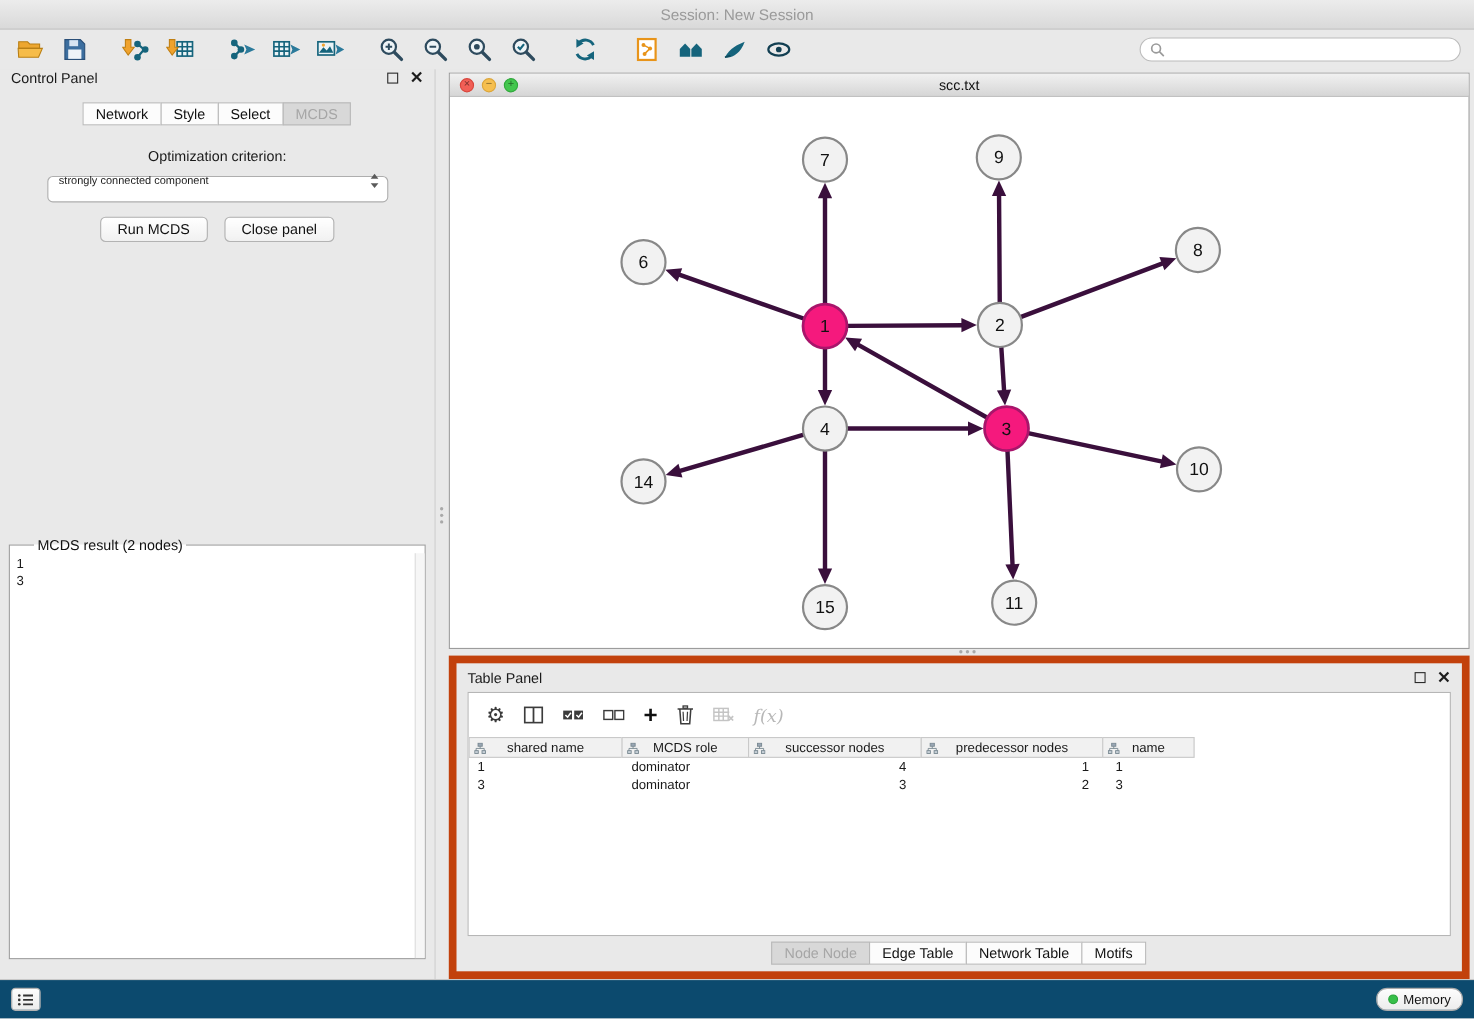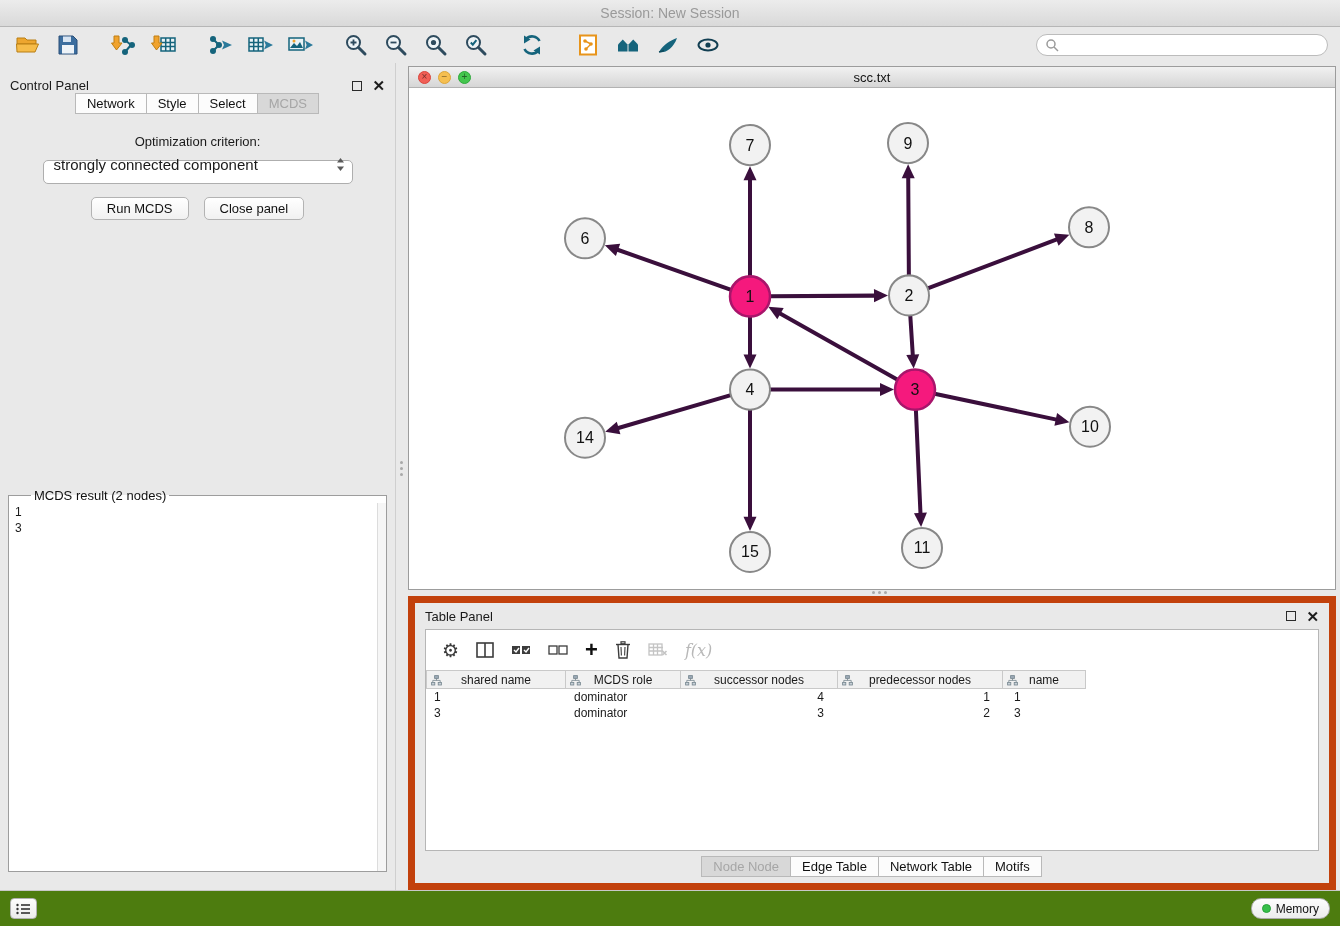--- a/index.html
+++ b/index.html
@@ -5,30 +5,30 @@
 *{margin:0;padding:0;box-sizing:border-box}
 html,body{width:1340px;height:926px;overflow:hidden;background:#e9e9e9;font-family:"Liberation Sans",sans-serif;color:#1a1a1a}
 .titlebar{height:27px;background:linear-gradient(#ececec,#d9d9d9);border-bottom:1px solid #b6b6b6;display:flex;align-items:center;justify-content:center;font-size:14px;color:#9a9a9a}
 .toolbar{height:36px;display:flex;align-items:center;padding:0 12px;background:#e9e9e9}
 .grp{display:flex;align-items:center;gap:8px;margin-right:24px}
 .tb{background:none;border:none;width:32px;height:30px;display:flex;align-items:center;justify-content:center;cursor:pointer;padding:0}
 .search-box{margin-left:auto;width:292px;height:22px;border:1px solid #bcbcbc;border-radius:12px;background:#fff;display:flex;align-items:center;padding:0 8px;gap:4px}
 .search-box input{border:none;outline:none;flex:1;font-size:12px;font-family:inherit;background:transparent}
 .main{display:flex;height:827px}
 .control-panel{width:396px;background:#e9e9e9;display:flex;flex-direction:column;border-right:1px solid #cfcfcf}
-.cp-header{height:30px;display:flex;align-items:flex-end;padding:0 10px;font-size:13px}
+.cp-header{height:30px;display:flex;align-items:flex-start;padding:0 10px;font-size:13px}
 .panel-icons{margin-left:auto;display:flex;align-items:center;gap:10px}
 .float-ico{width:10px;height:10px;border:1.5px solid #2a2a2a;display:inline-block}
 .x-ico{font-size:15px;font-weight:bold;color:#1c1c1c;line-height:1;cursor:pointer}
 .tabs{display:flex;justify-content:center}
 .tab{font-size:13px;padding:2px 11px;background:#fcfcfc;border:1px solid #b9b9b9;margin-left:-1px;cursor:pointer;color:#111;white-space:nowrap}
 .tab.active{background:#d8d8d8;color:#a6a6a6}
 .cp-body{flex:1;position:relative;text-align:center}
 .opt-label{padding-top:20px;font-size:13px}
-.dropdown{width:310px;height:24px;margin:11px auto 0;background:#fff;border:1px solid #aeaeae;border-radius:5px;display:flex;align-items:center;padding:0 7px 16px 10px;font-size:15px;cursor:pointer}
+.dropdown{width:310px;height:24px;margin:11px auto 0;background:#fff;border:1px solid #aeaeae;border-radius:5px;display:flex;align-items:center;padding:0 7px 16px 10px;font-size:10px;cursor:pointer}
 .dropdown .val{flex:1;text-align:left}
 .btn-row{margin-top:13px;display:flex;justify-content:center;gap:15px}
 .btn{font-family:Liberation Sans, sans-serif;font-size:13px;height:23px;padding:0 15px;background:linear-gradient(#ffffff,#f1f1f1);border:1px solid #b3b3b3;border-radius:5px;cursor:pointer;color:#111}
 fieldset.result{position:absolute;left:8px;right:8px;top:374px;bottom:18px;background:#fff;border:1px solid #9d9d9d;text-align:left}
 fieldset.result legend{font-size:13px;margin-left:22px;padding:0 3px;color:#111}
 .result-lines{padding:1px 6px;font-size:12px;line-height:16px;white-space:pre-line}
 .result-sb{position:absolute;top:0;right:0;bottom:0;width:9px;background:#f6f6f6;border-left:1px solid #dcdcdc}
 .v-split{width:12px;position:relative}
 .v-split .handle{position:absolute;left:4px;top:398px;display:flex;flex-direction:column;gap:3px;align-items:center}
 .v-split .handle i,.h-split .handle i{width:3px;height:3px;background:#a9a9a9;border-radius:50%;display:block}
@@ -54,21 +54,21 @@
 .ticon{display:flex;align-items:center;justify-content:center;background:none;border:none;cursor:pointer;padding:0}
 .grid-header{display:flex;font-size:12px}
 .hcell{position:relative;height:19px;background:#f1f1f1;border:1px solid #c9c9c9;margin-left:-1px;display:flex;align-items:center;justify-content:center;cursor:pointer}
 .hcell:first-child{margin-left:0}
 .hcell svg{position:absolute;left:4px;top:4px}
 .grid-rows{flex:1;font-size:12px}
 .trow{display:flex;height:16px;line-height:16px;cursor:default}
 .tcell{padding:0 8px;overflow:hidden;white-space:nowrap}
 .tcell.r{text-align:right;padding-right:16px}
 .tp-tabs{display:flex;justify-content:center;padding:5px 0 6px}
-.statusbar{height:36px;border-top:1px solid #c8c8c8;display:flex;align-items:center;padding:0 10px;background:#4d7c0f}
+.statusbar{height:36px;border-top:1px solid #c8c8c8;display:flex;align-items:center;padding:0 10px;background:#0c4a6e}
 .list-btn{width:27px;height:21px;border:1px solid #b1b1b1;border-radius:4px;background:linear-gradient(#fdfdfd,#ececec);display:flex;align-items:center;justify-content:center;cursor:pointer}
 .mem-btn{margin-left:auto;height:21px;border:1px solid #ababab;border-radius:10px;background:linear-gradient(#fdfdfd,#ececec);display:flex;align-items:center;gap:5px;padding:0 10px;font-size:12px;font-family:inherit;cursor:pointer;color:#111}
 .mem-dot{width:9px;height:9px;border-radius:50%;background:#37bf49;border:1px solid #27a338;display:inline-block}
 </style>
 </head>
 <body>
 
 <div>
 
   <div class="titlebar">

